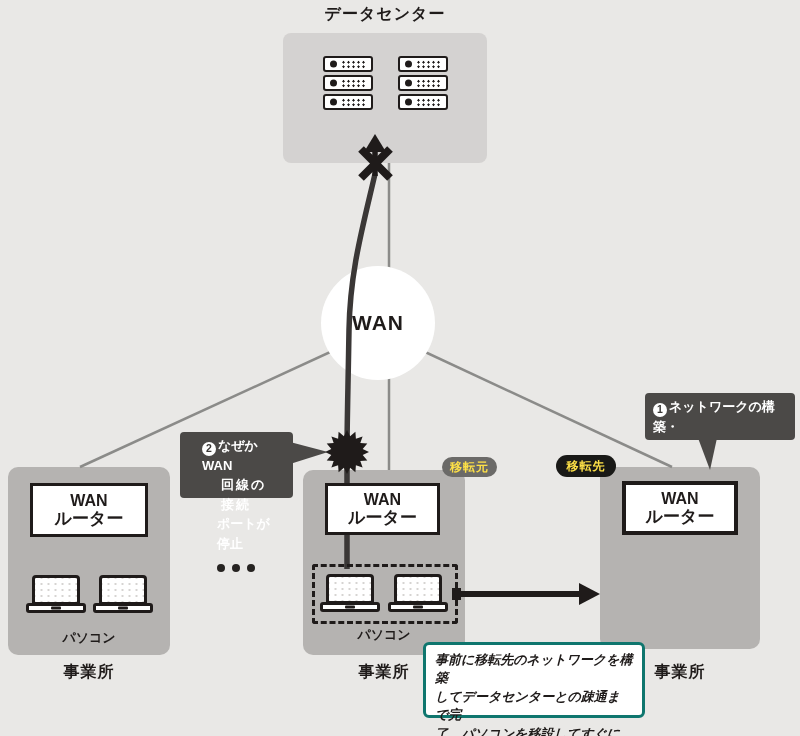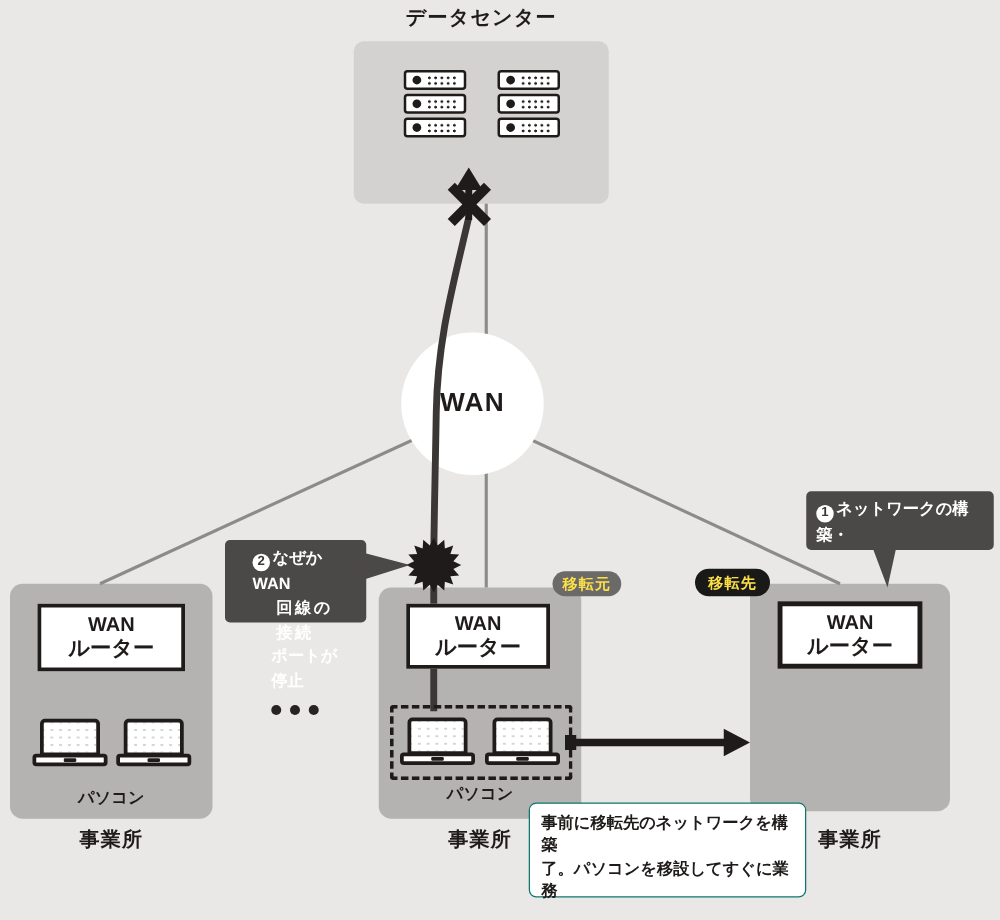--- a/index.html
+++ b/index.html
@@ -20,21 +20,21 @@
   .server::before{content:"";position:absolute;left:5px;top:50%;transform:translateY(-50%);width:7px;height:7px;border-radius:50%;background:#1f1b1a;}
   .server::after{content:"";position:absolute;right:4px;top:2px;width:26px;height:9px;background-image:radial-gradient(#1f1b1a 1.1px,transparent 1.4px);background-size:5px 4.5px;}
   .laptop{position:absolute;width:60px;height:40px;}
   .lt-screen{position:absolute;left:6px;top:0;width:48px;height:30px;background:#fff;border:3px solid #1f1b1a;border-radius:4px 4px 2px 2px;box-sizing:border-box;background-image:radial-gradient(#d6d4d2 1px,transparent 1.3px);background-size:7px 6px;background-position:3px 3px;}
   .lt-base{position:absolute;left:0;top:28px;width:60px;height:10px;background:#fff;border:3px solid #1f1b1a;border-radius:3px;box-sizing:border-box;}
   .lt-base::after{content:"";position:absolute;left:50%;top:50%;transform:translate(-50%,-50%);width:10px;height:3px;background:#1f1b1a;border-radius:1px;}
   .dashed-box{position:absolute;border:3px dashed #1f1b1a;border-radius:3px;box-sizing:border-box;}
   .pill{position:absolute;border-radius:11px;color:#fde047;font-size:12px;font-weight:bold;display:flex;align-items:center;justify-content:center;letter-spacing:1px;}
   .callout{position:absolute;background:#4b4947;color:#fff;font-weight:bold;font-size:13px;border-radius:4px;box-sizing:border-box;line-height:1.5;}
   .num-badge{display:inline-flex;width:14px;height:14px;border-radius:50%;background:#fff;color:#3a3836;font-size:10.5px;font-weight:bold;align-items:center;justify-content:center;margin-right:2px;vertical-align:-2px;}
-  .note-box{position:absolute;background:#fff;border:1px solid #0f766e;border-radius:6px;box-sizing:border-box;font-size:13px;font-weight:bold;line-height:1.42;padding:6px 9px;}
+  .note-box{position:absolute;background:#fff;border:3px solid #0f766e;border-radius:6px;box-sizing:border-box;font-size:13px;font-weight:bold;line-height:1.42;padding:6px 9px;font-style:italic;}
   .wan-circle{position:absolute;left:321px;top:266px;width:114px;height:114px;border-radius:50%;background:#fff;display:flex;align-items:center;justify-content:center;font-size:21px;font-weight:bold;letter-spacing:1px;}
 </style>
 </head>
 <body>
 
 <div id="canvas">
 
   <div class="abs title center-text" style="left:283px;top:4px;width:204px;font-family:Liberation Mono, monospace;">データセンター</div>
 
   <div class="dc-box" style="left:283px;top:33px;width:204px;height:130px;"></div>
@@ -124,17 +124,18 @@
     <div style="margin-left:19px;letter-spacing:2px;">回線の接続</div>
     <div style="margin-left:15px;">ポートが停止</div>
   </div>
 
   <div class="callout" style="left:645px;top:393px;width:150px;height:47px;padding:4px 8px;">
     <div><span class="num-badge">1</span><span>ネットワークの構築・</span></div>
   </div>
 
   <div class="note-box" style="left:423px;top:642px;width:222px;height:76px;">
     <div>事前に移転先のネットワークを構築</div>
+    <div>してデータセンターとの疎通まで完</div>
     <div>了。パソコンを移設してすぐに業務</div>
 
   </div>
 
 </div>
 
 </body></html>

